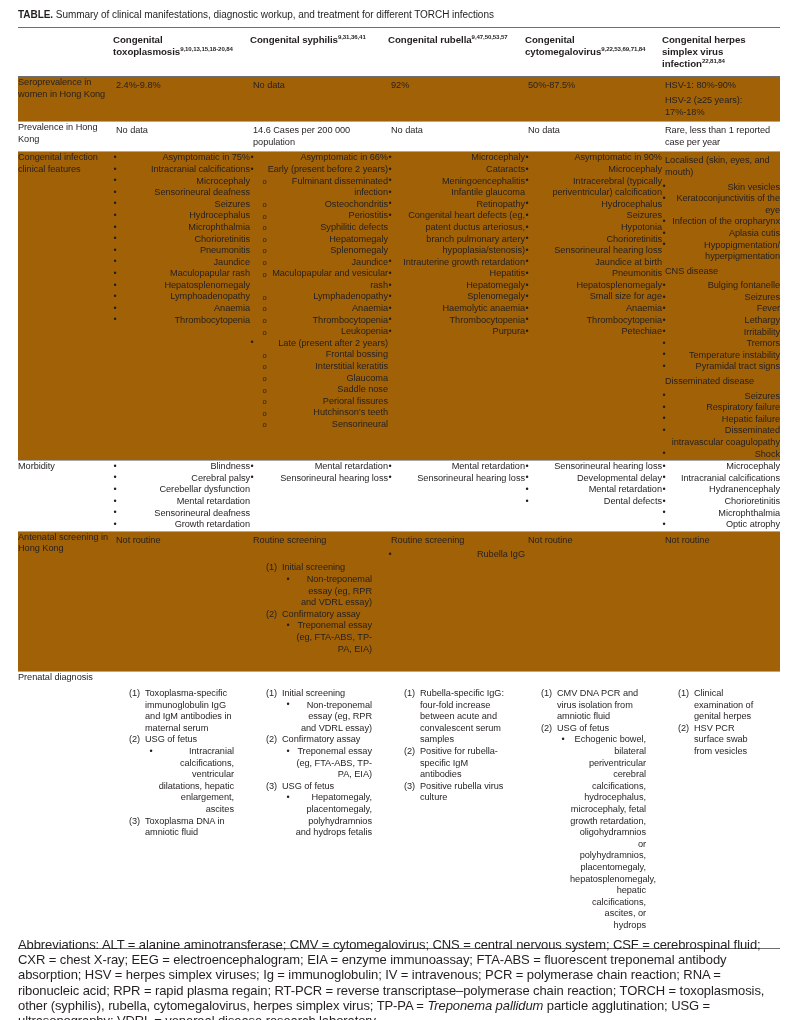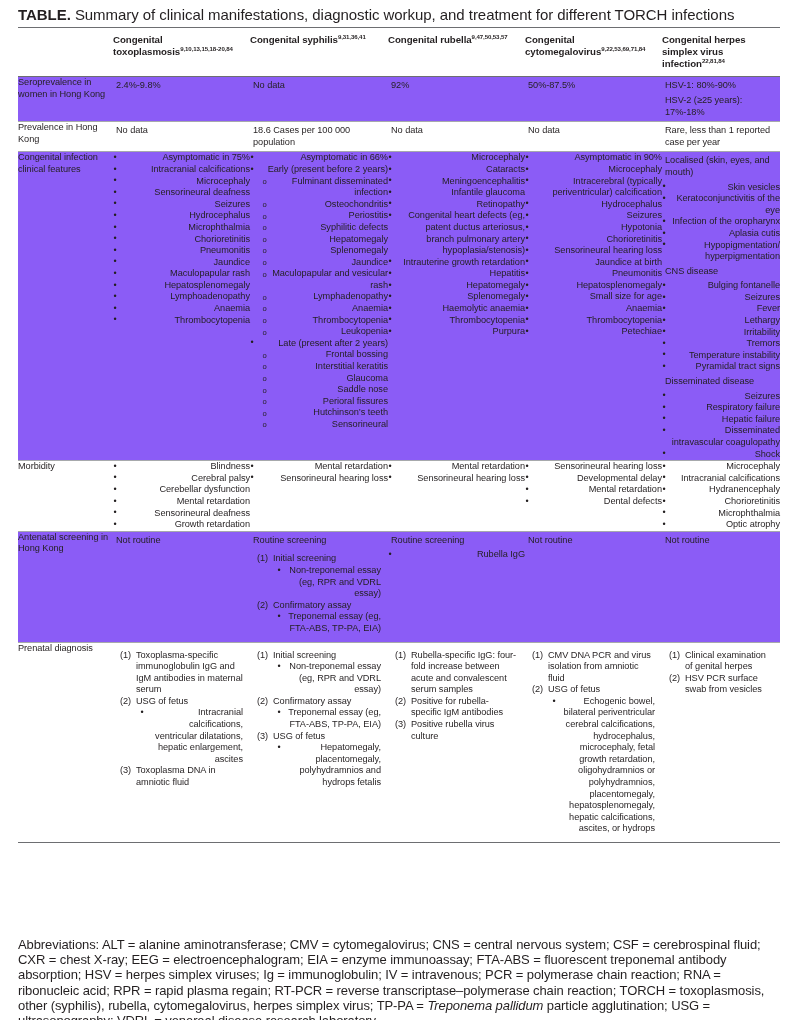--- a/index.html
+++ b/index.html
@@ -23,21 +23,21 @@
     padding: 0;
     overflow: hidden;
   }
 
   
   .caption {
     position: absolute;
     left: 18px;
     top: 8px;
     width: 762px;
-    font-size: 15px;
+    font-size: 10px;
     line-height: 13px;
     letter-spacing: -0.05px;
     color: #231f20;
   }
   .caption .lbl { font-weight: bold; }
 
   
   .table-wrap {
     position: absolute;
     left: 18px;
@@ -80,21 +80,21 @@
     font-weight: bold;
     letter-spacing: -0.1px;
   }
 
   tbody td {
     padding: 6px 8px 7px 0;
     font-size: 9.2px;
     line-height: 11.6px;
     letter-spacing: -0.04px;
   }
-  tbody tr.shaded td { background: #8b5cf6; }
+  tbody tr.shaded td { background: #a16207; }
   tbody td.rowlabel { padding-left: 0; }
 
   tbody tr.rule-under td {
     border-bottom: 1px solid #a7a9ac;
   }
   tbody tr.last-row td {
     border-bottom: 1.3px solid #6d6e71;
   }
 
   
@@ -121,21 +121,21 @@
     font-size: 7.6px;
     left: 0.5px;
     top: 0.3px;
   }
   ul.b ul.b {
     margin-top: 0;
     padding-left: 3px;
   }
 
   ol.n {
-    margin: 7px;
+    margin: 16px;
     padding: 0;
     list-style: none;
     counter-reset: nn;
   }
   ol.n > li {
     position: relative;
     padding-left: 16px;
   }
   ol.n > li::before {
     counter-increment: nn;
@@ -221,21 +221,21 @@
               <div class="plain">HSV-1: 80%-90%</div>
               <div class="plain">HSV-2 (≥25 years): 17%-18%</div>
             </td>
           </tr>
           <tr class="rule-under">
             <td class="rowlabel">Prevalence in Hong Kong</td>
             <td>
               <div class="plain">No data</div>
             </td>
             <td>
-              <div class="plain">18.6 Cases per 100 000 population</div>
+              <div class="plain">14.6 Cases per 200 000 population</div>
             </td>
             <td>
               <div class="plain">No data</div>
             </td>
             <td>
               <div class="plain">No data</div>
             </td>
             <td>
               <div class="plain">Rare, less than 1 reported case per year</div>
             </td>

